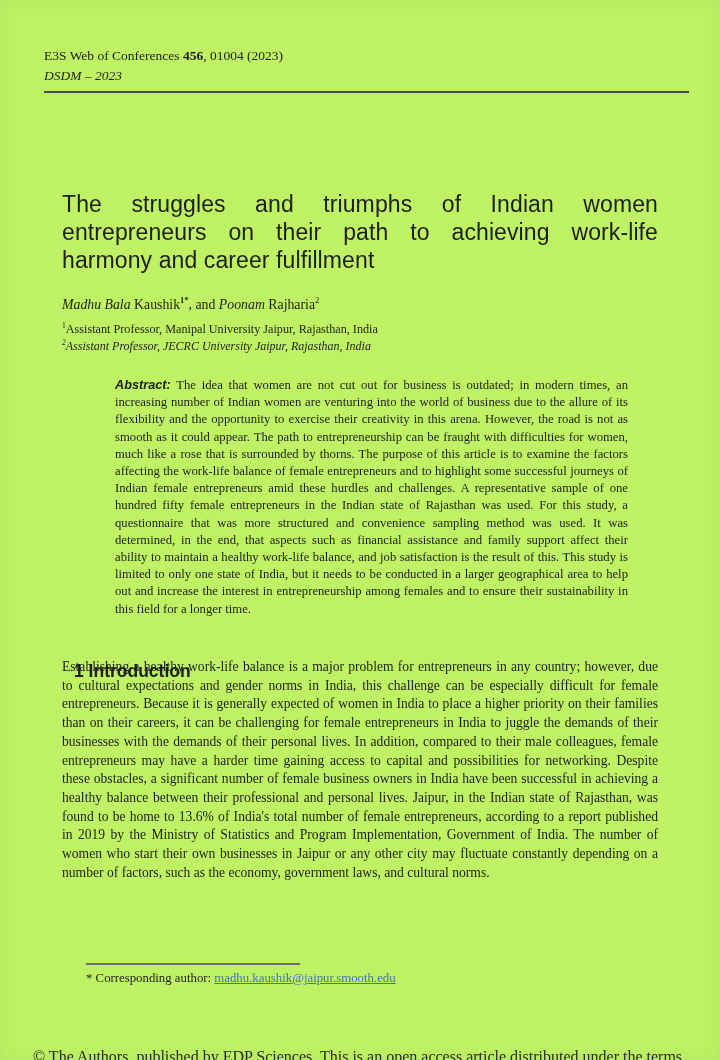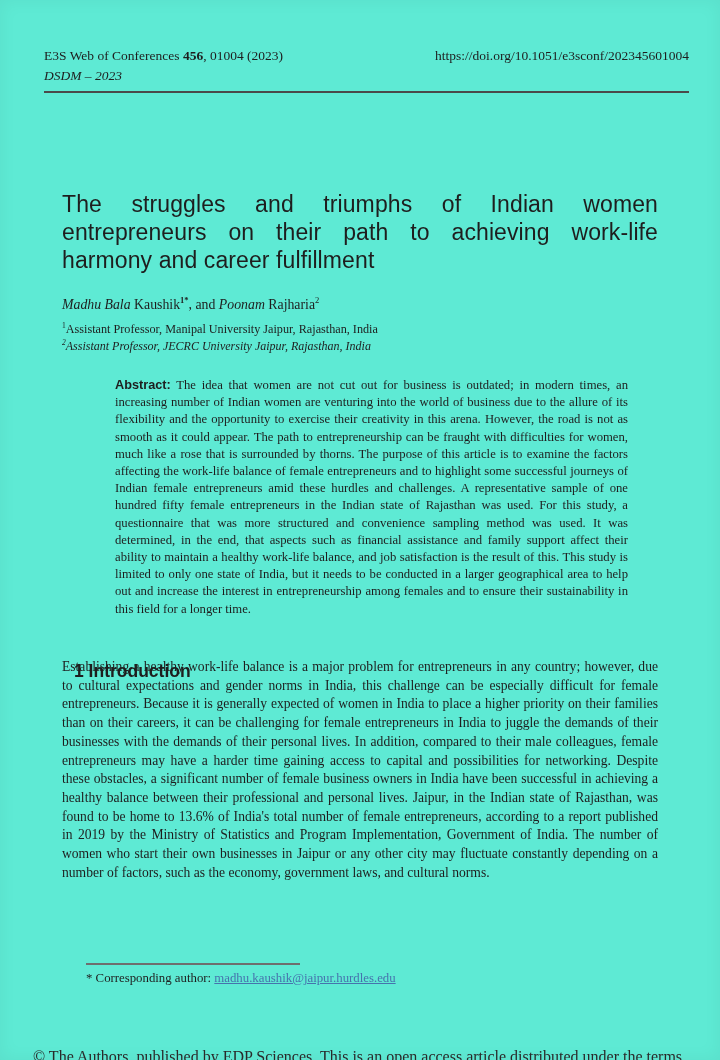--- a/index.html
+++ b/index.html
@@ -5,21 +5,21 @@
   html,body{margin:0;padding:0;}
   body{
     width:720px;height:1060px;
     background:#f2f2f0;
     font-family:"Liberation Serif",serif;
     color:var(--text,#1e1e1e);
     position:relative;overflow:hidden;
   }
   .page{
     position:absolute;left:0;top:0;width:720px;height:1060px;
-    background:#5eead4;
+    background:#bef264;
     box-shadow:inset 0 0 18px rgba(0,0,0,0.05);
   }
   
   .hdr-row{
     position:absolute;left:44px;top:48px;width:645px;
     display:flex;justify-content:space-between;
     font-size:13.5px;line-height:16px;
   }
   .conf-line{
     position:absolute;left:44px;top:68px;
@@ -47,20 +47,21 @@
   .affil1{position:absolute;left:62px;top:322px;width:596px;font-size:12.2px;margin:0;}
   .affil2{position:absolute;left:62px;top:339px;width:596px;font-size:12px;margin:0;font-style:italic;}
   
   .abstract{
     position:absolute;left:115px;top:377px;width:513px;
     font-size:12.7px;line-height:17.2px;text-align:justify;margin:0;
   }
   .abs-label{
     font-family:"Liberation Sans",sans-serif;
     font-weight:bold;
+    font-style:italic;
   }
   
   .sec-heading{
     position:absolute;left:62px;top:649px;width:596px;
     font-family:"Liberation Sans",sans-serif;
     font-weight:bold;font-size:17.5px;margin:12px;
   }
   .sec-para{
     position:absolute;left:62px;top:658px;width:596px;
     font-size:13.6px;line-height:18.7px;text-align:justify;margin:0;
@@ -85,35 +86,34 @@
     font-size:16px;line-height:15.5px;margin:0;color:#2a2a2a;
   }
 </style>
 </head>
 <body>
 
 <div class="page">
 
   <div class="hdr-row">
     <span><span>E3S Web of Conferences </span><b>456</b><span>, 01004 (2023)</span></span>
-    <span>https://doi.org/10.1051/e3sconf/202345601004</span>
   </div>
   <div class="conf-line">DSDM – 2023</div>
   <div class="hdr-rule"></div>
 
   <h1 class="title">The struggles and triumphs of Indian women entrepreneurs on their path to achieving work-life harmony and career fulfillment</h1>
 
   <p class="authors"><span class="it">Madhu Bala</span><span> Kaushik</span><sup class="b">1*</sup><span>, and </span><span class="it">Poonam</span><span> Rajharia</span><sup>2</sup></p>
 
   <p class="affil1"><sup>1</sup><span>Assistant Professor, Manipal University Jaipur, Rajasthan, India</span></p>
   <p class="affil2"><sup>2</sup><span>Assistant Professor, JECRC University Jaipur, Rajasthan, India</span></p>
 
   <p class="abstract"><span class="abs-label">Abstract:</span> <span>The idea that women are not cut out for business is outdated; in modern times, an increasing number of Indian women are venturing into the world of business due to the allure of its flexibility and the opportunity to exercise their creativity in this arena. However, the road is not as smooth as it could appear. The path to entrepreneurship can be fraught with difficulties for women, much like a rose that is surrounded by thorns. The purpose of this article is to examine the factors affecting the work-life balance of female entrepreneurs and to highlight some successful journeys of Indian female entrepreneurs amid these hurdles and challenges. A representative sample of one hundred fifty female entrepreneurs in the Indian state of Rajasthan was used. For this study, a questionnaire that was more structured and convenience sampling method was used. It was determined, in the end, that aspects such as financial assistance and family support affect their ability to maintain a healthy work-life balance, and job satisfaction is the result of this. This study is limited to only one state of India, but it needs to be conducted in a larger geographical area to help out and increase the interest in entrepreneurship among females and to ensure their sustainability in this field for a longer time.</span></p>
 
   <h2 class="sec-heading">1 Introduction</h2>
   <p class="sec-para">Establishing a healthy work-life balance is a major problem for entrepreneurs in any country; however, due to cultural expectations and gender norms in India, this challenge can be especially difficult for female entrepreneurs. Because it is generally expected of women in India to place a higher priority on their families than on their careers, it can be challenging for female entrepreneurs in India to juggle the demands of their businesses with the demands of their personal lives. In addition, compared to their male colleagues, female entrepreneurs may have a harder time gaining access to capital and possibilities for networking. Despite these obstacles, a significant number of female business owners in India have been successful in achieving a healthy balance between their professional and personal lives. Jaipur, in the Indian state of Rajasthan, was found to be home to 13.6% of India's total number of female entrepreneurs, according to a report published in 2019 by the Ministry of Statistics and Program Implementation, Government of India. The number of women who start their own businesses in Jaipur or any other city may fluctuate constantly depending on a number of factors, such as the economy, government laws, and cultural norms.</p>
 
   <div class="fn-rule"></div>
-  <p class="footnote"><span>* Corresponding author: </span><a class="email-link">madhu.kaushik@jaipur.hurdles.edu</a></p>
+  <p class="footnote"><span>* Corresponding author: </span><a class="email-link">madhu.kaushik@jaipur.smooth.edu</a></p>
 
   <p class="copyright">© The Authors, published by EDP Sciences. This is an open access article distributed under the terms of the Creative Commons Attribution License 4.0 (https://creativecommons.org/licenses/by/4.0/).</p>
 
 </div>
 
 </body></html>

